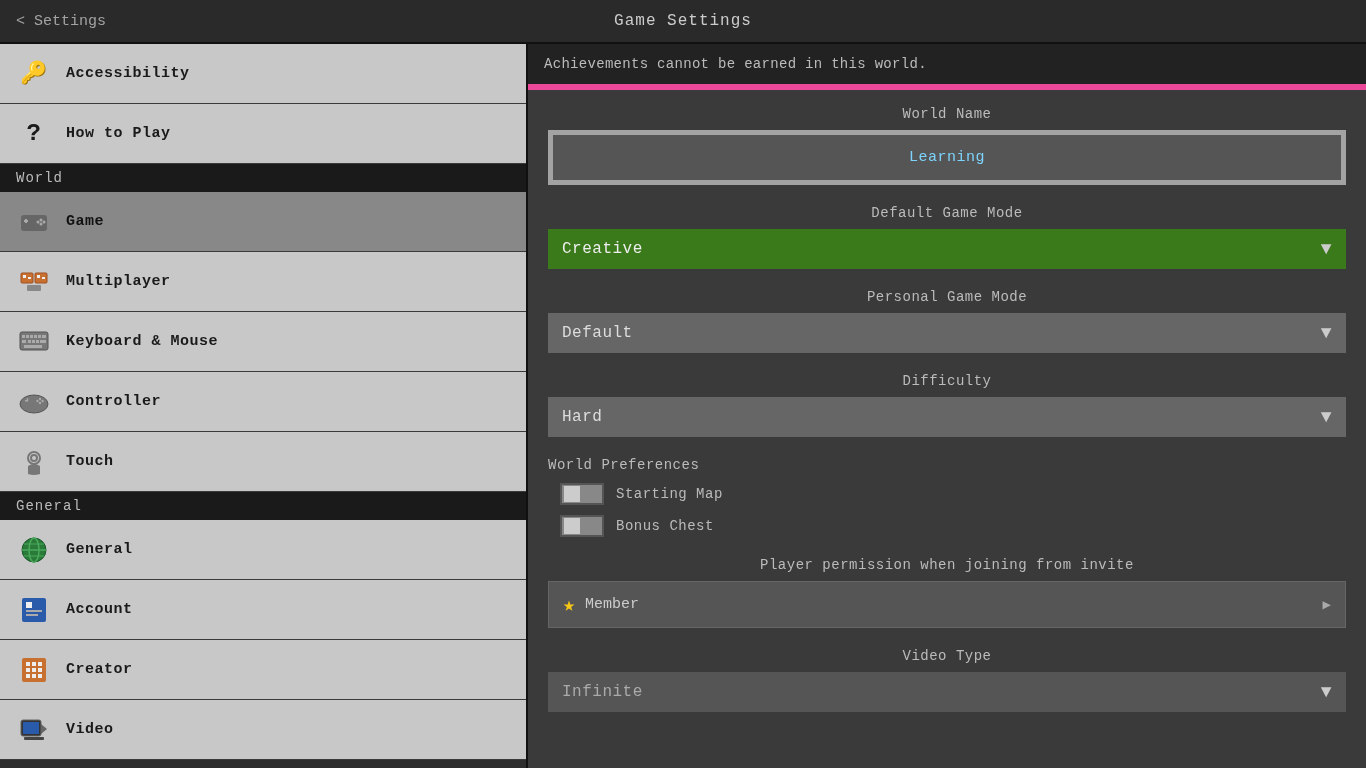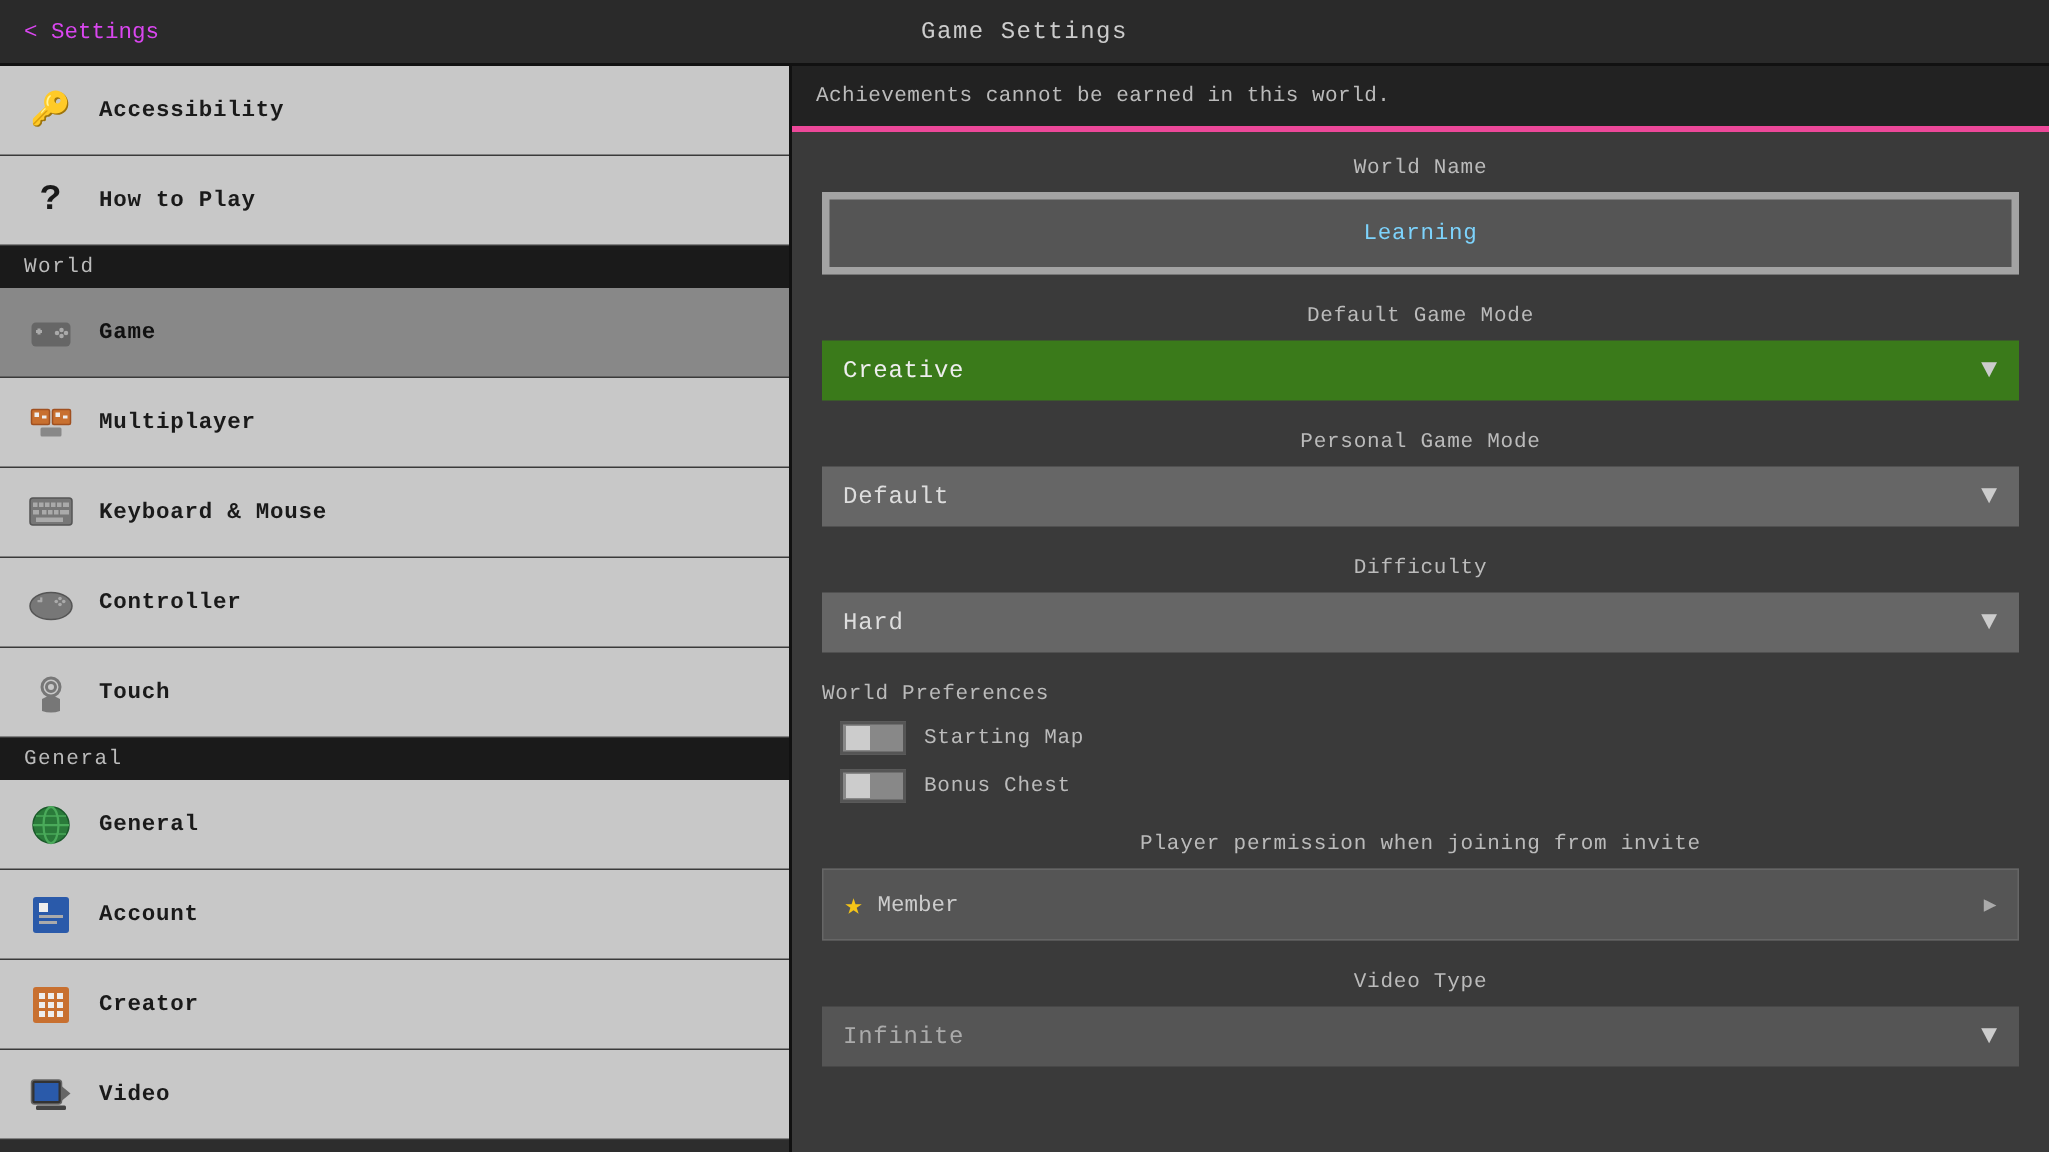--- a/index.html
+++ b/index.html
@@ -19,21 +19,21 @@
       display: flex;
       align-items: center;
       justify-content: center;
       height: 44px;
       position: relative;
       border-bottom: 2px solid #111;
     }
     .title-bar .back-btn {
       position: absolute;
       left: 16px;
-      color: #d946ef;
+      color: #a3a3a3;
       font-size: 15px;
       cursor: pointer;
       display: flex;
       align-items: center;
       gap: 6px;
     }
     .title-bar .title {
       color: #ccc;
       font-size: 16px;
       letter-spacing: 1px;
@@ -104,21 +104,21 @@
       background: #3a3a3a;
       overflow-y: auto;
       padding: 0;
     }
 
     .achievement-notice {
       background: #222;
       color: #bbb;
       font-size: 14px;
       padding: 12px 16px;
-      border-bottom: 4px solid #ec4899;
+      border-bottom: 6px solid #ec4899;
       letter-spacing: 0.3px;
     }
 
     .content-inner {
       padding: 16px 20px;
     }
 
     .field-group {
       margin-bottom: 20px;
       text-align: center;

